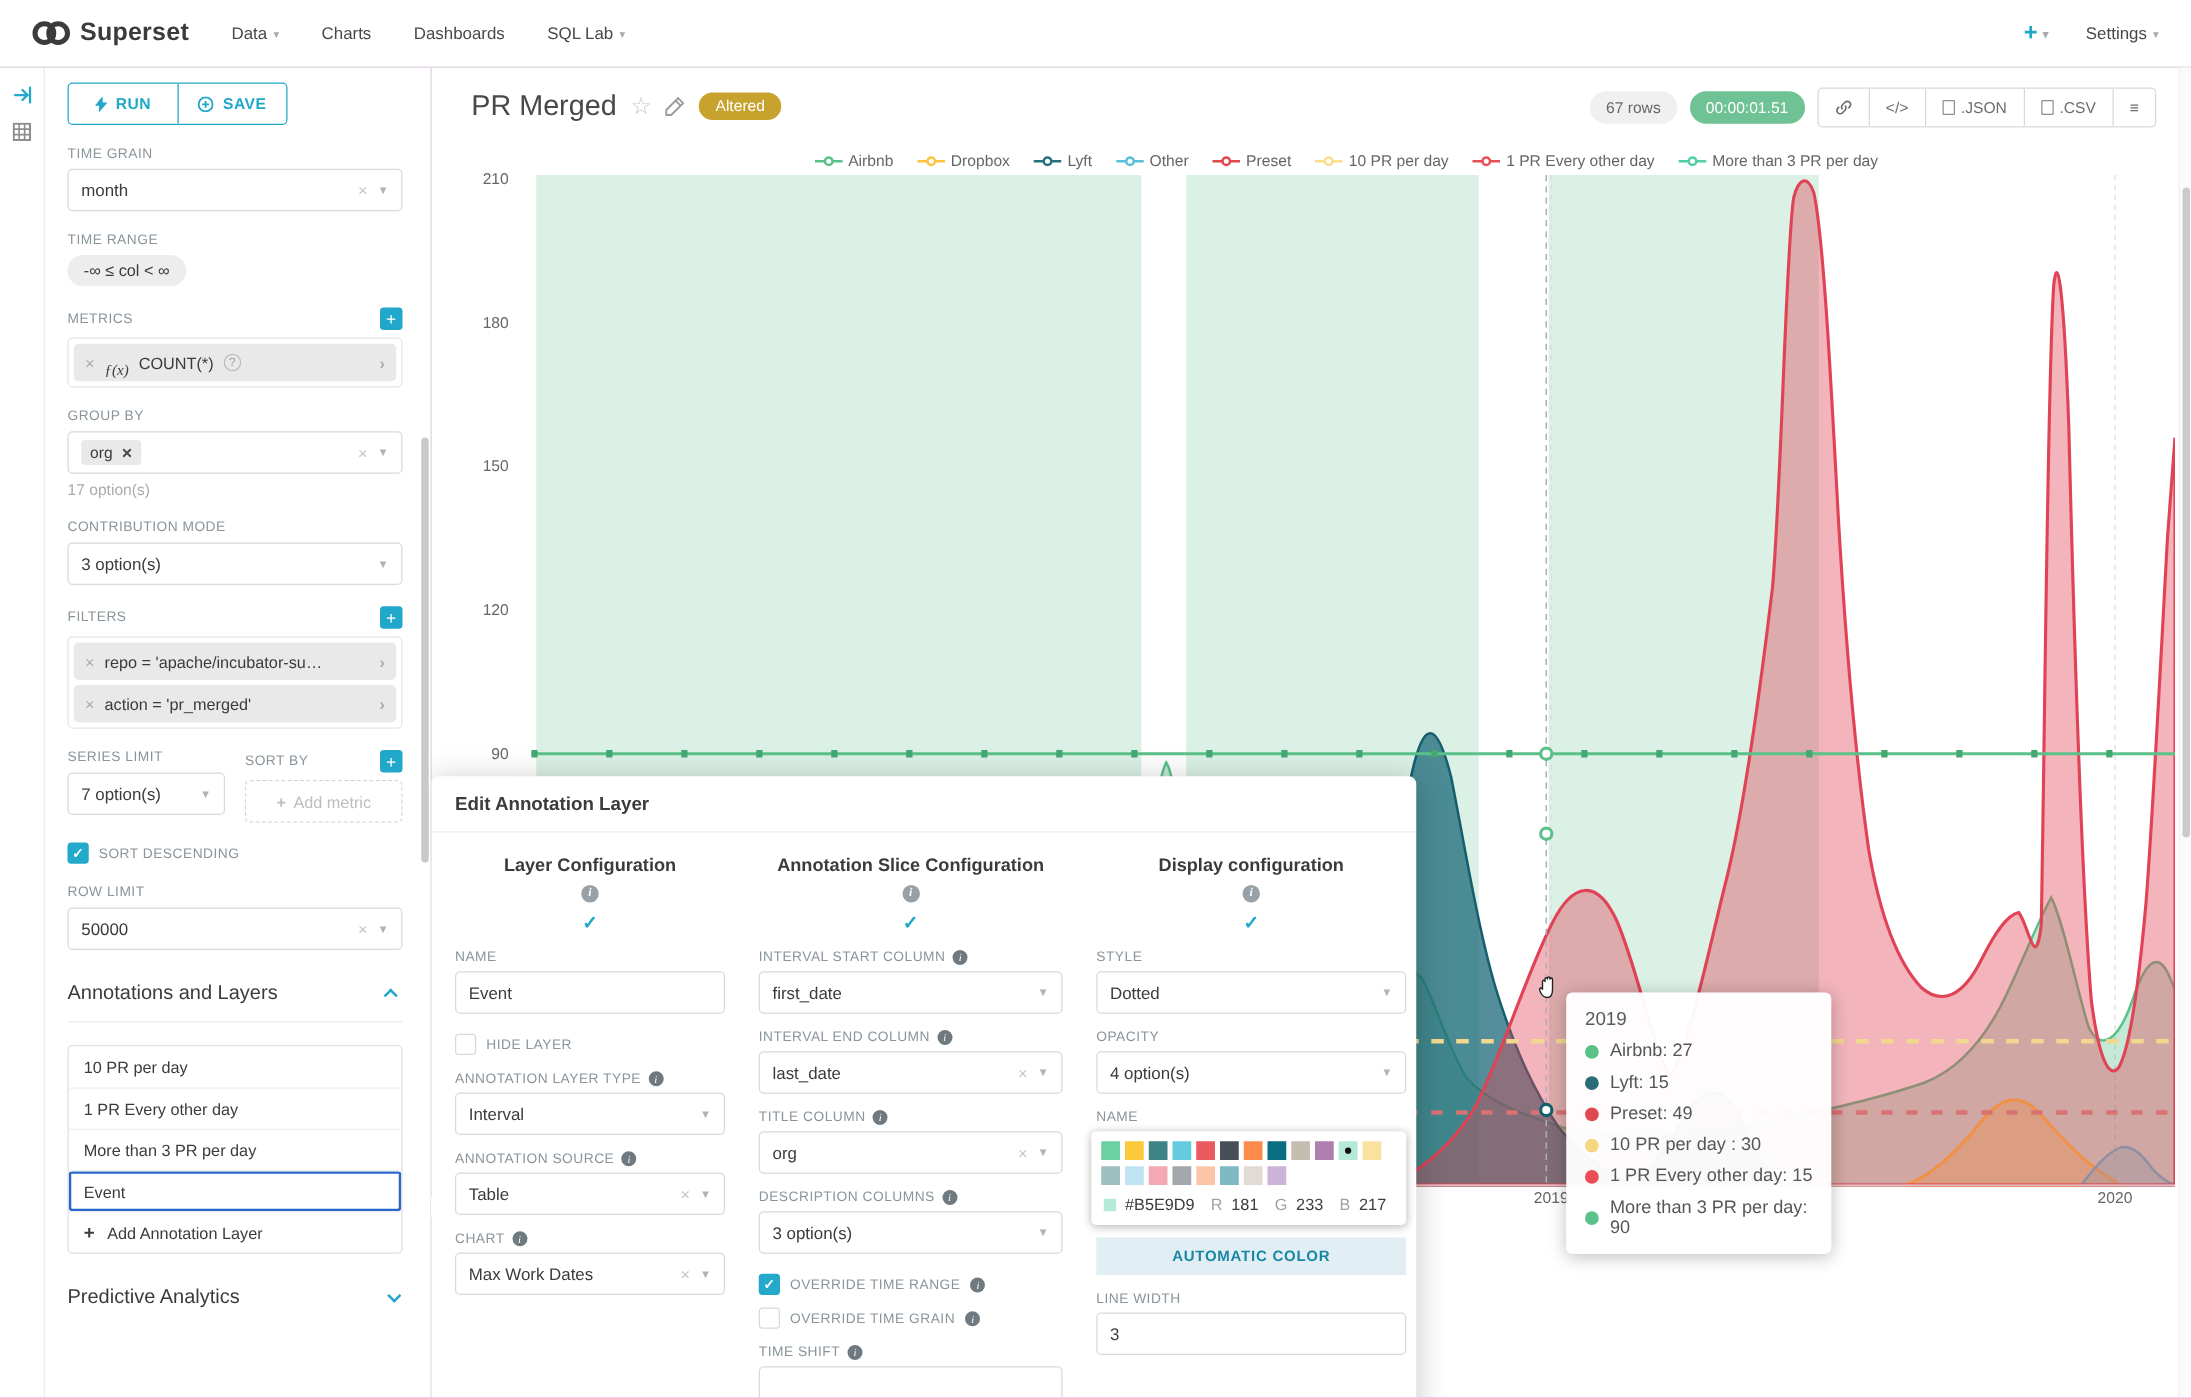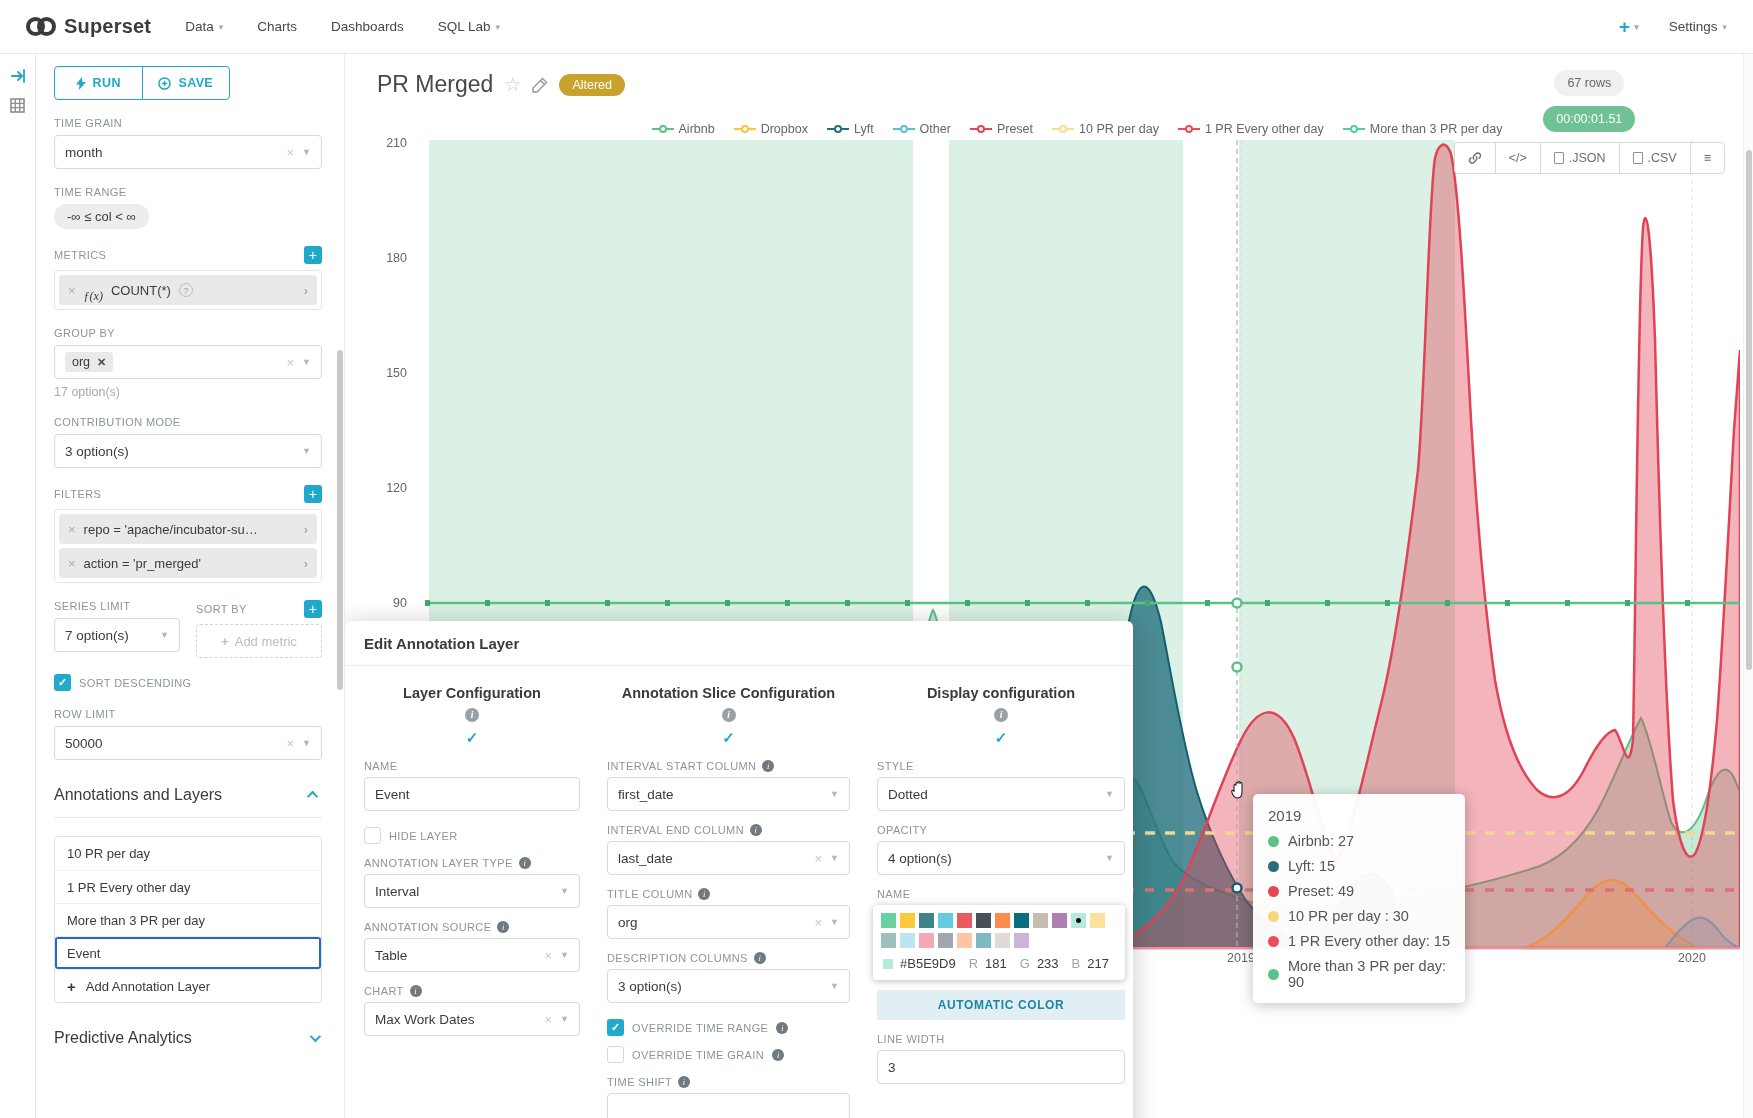--- a/index.html
+++ b/index.html
@@ -74,21 +74,21 @@
   .lrow:first-child { border-top:none; }
   .lrow.selected { box-shadow: inset 0 0 0 2px #2667CC; border-radius:3px; }
   .lrow.add b { margin-right:10px; font-size:15px; color:#3B3B3B; }
 
   
   .main { position:absolute; left:345px; top:54px; right:0; bottom:0; overflow:hidden; background:#fff; }
   .chart-title-row { position:absolute; left:32px; top:17px; display:flex; align-items:center; gap:11px; z-index:5; }
   .ctitle { font-size:23px; color:#484848; }
   .star { color:#C6C6C6; font-size:19px; }
   .badge { background:#C7A32E; color:#fff; font-size:12.5px; padding:4px 13px; border-radius:13px; }
-  .header-right { position:absolute; right:28px; top:16px; display:flex; align-items:center; gap:10px; z-index:5;flex-direction:column; }
+  .header-right { position:absolute; right:28px; top:16px; display:flex; align-items:center; gap:10px; z-index:5; }
   .pill-gray { background:#F0F0F0; color:#666; font-size:12.5px; padding:6px 13px; border-radius:15px; }
   .pill-green { background:#6EC294; color:#fff; font-size:12.5px; padding:6px 13px; border-radius:15px; }
   .btn-group { display:flex; border:1px solid #D9D9D9; border-radius:4px; overflow:hidden; background:#fff; }
   .gbtn { padding:8px 13px; border-left:1px solid #D9D9D9; color:#6E6E6E; font-size:12.5px;
           display:flex; align-items:center; gap:5px; cursor:pointer; }
   .gbtn:first-child { border-left:none; }
   .ficon { width:10px; height:12px; border:1.3px solid #8F8F8F; border-radius:1px; position:relative; }
   .legend { position:absolute; top:68px; left:80px; right:24px; display:flex; justify-content:center;
             gap:19px; font-size:12.5px; color:#666; align-items:center; z-index:4; }
   .litem { display:flex; align-items:center; gap:5px; cursor:pointer; }

